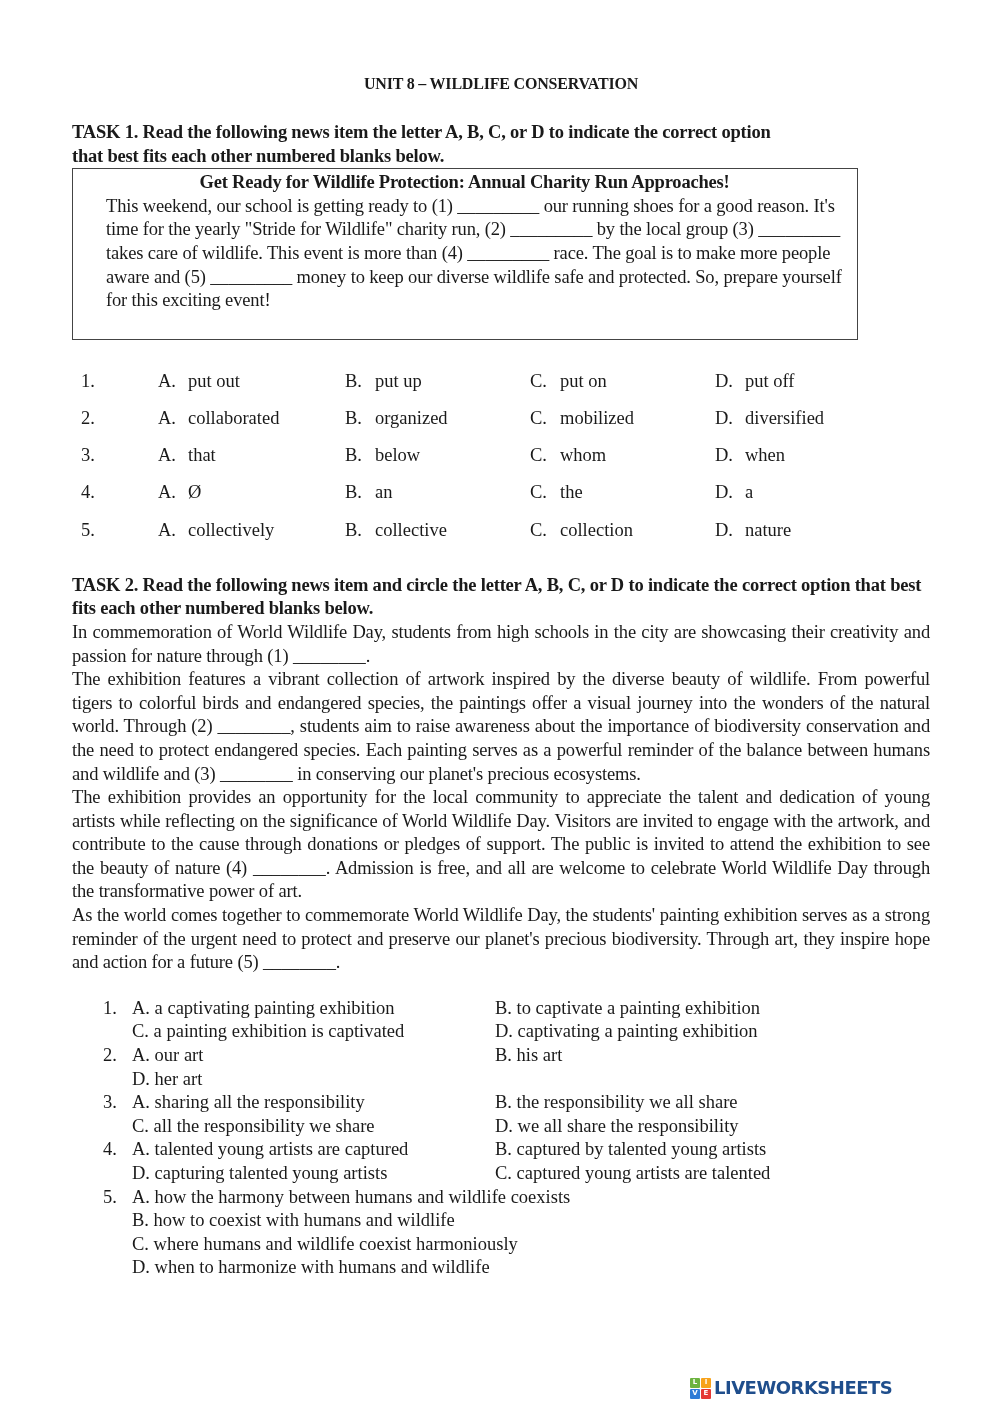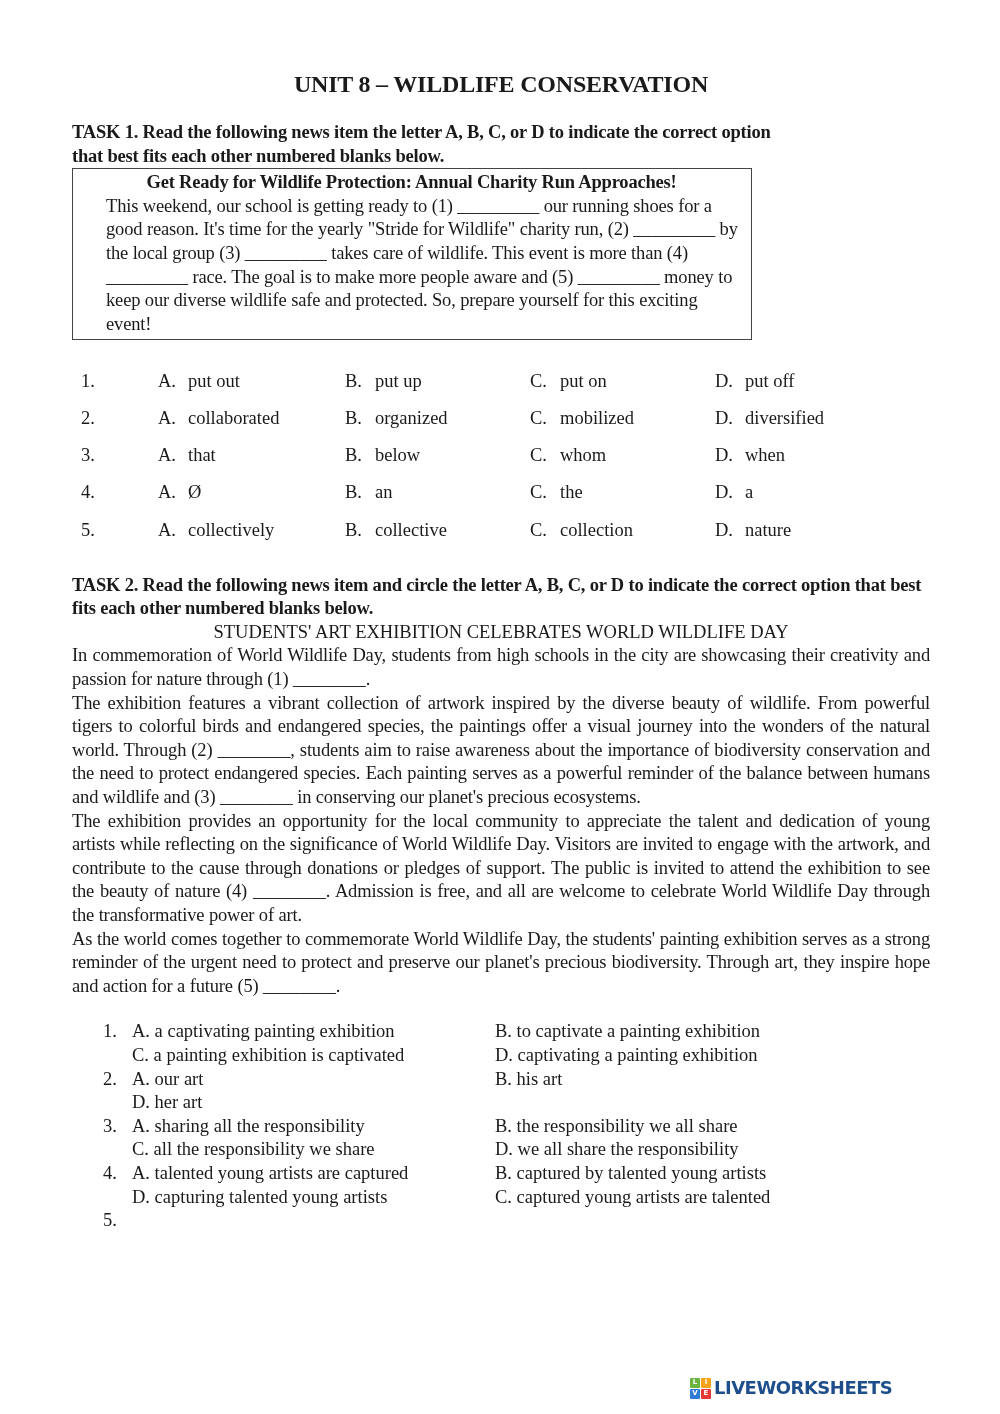--- a/index.html
+++ b/index.html
@@ -6,24 +6,24 @@
     html, body { width: 1000px; height: 1414px; background: #ffffff; }
     body {
       position: relative;
       font-family: "Liberation Serif", "DejaVu Serif", serif;
       color: #1a1a1a;
       font-size: 19px;
       line-height: 23.6px;
       overflow: hidden;
     }
     .page { position: absolute; left: 72px; top: 72px; width: 858px; }
-    .unit-title { text-align: center; font-weight: bold; font-size: 24px; line-height: 24px; letter-spacing: -0.2px; }
+    .unit-title { text-align: center; font-weight: bold; font-size: 16px; line-height: 24px; letter-spacing: -0.2px; }
     .task-heading { font-weight: bold; font-size: 18.5px; line-height: 23.5px; letter-spacing: -0.2px; margin-top: 25px; }
     .news-box {
-      width: 680px; height: 172px; border: 1.3px solid #444;
+      width: 786px; height: 172px; border: 1.3px solid #444;
       padding: 2px 10px 0 9px; margin-top: 0px;
     }
     .news-box .box-title { text-align: center; font-weight: bold; font-size: 18.5px; line-height: 23.5px; letter-spacing: -0.2px; }
     .news-box .box-text { font-size: 18.5px; line-height: 23.7px; letter-spacing: -0.15px; margin-left: 24px; }
     .t1-options { margin-top: 23px; width: 800px; }
     .t1-row { display: flex; height: 37.2px; align-items: center; font-size: 18.5px; }
     .t1-num { width: 86px; padding-left: 9px; }
     .t1-opt { display: flex; }
     .t1-opt .letter { width: 30px; }
     .t1-opt.a { width: 187px; }
@@ -155,21 +155,20 @@
         <span class="t1-opt d">
             <span class="letter">D.</span>
             <span>nature</span>
           </span>
       </div>
     </div>
   </section>
 
   <section class="task2">
     <div class="task-heading">TASK 2. Read the following news item and circle the letter A, B, C, or D to indicate the correct option that best fits each other numbered blanks below.</div>
-    <div class="article-title">STUDENTS' ART EXHIBITION CELEBRATES WORLD WILDLIFE DAY</div>
     <div class="article-body">
       <p>In commemoration of World Wildlife Day, students from high schools in the city are showcasing their creativity and passion for nature through (1) ________.</p>
       <p>The exhibition features a vibrant collection of artwork inspired by the diverse beauty of wildlife. From powerful tigers to colorful birds and endangered species, the paintings offer a visual journey into the wonders of the natural world. Through (2) ________, students aim to raise awareness about the importance of biodiversity conservation and the need to protect endangered species. Each painting serves as a powerful reminder of the balance between humans and wildlife and (3) ________ in conserving our planet's precious ecosystems.</p>
       <p>The exhibition provides an opportunity for the local community to appreciate the talent and dedication of young artists while reflecting on the significance of World Wildlife Day. Visitors are invited to engage with the artwork, and contribute to the cause through donations or pledges of support. The public is invited to attend the exhibition to see the beauty of nature (4) ________. Admission is free, and all are welcome to celebrate World Wildlife Day through the transformative power of art.</p>
       <p>As the world comes together to commemorate World Wildlife Day, the students' painting exhibition serves as a strong reminder of the urgent need to protect and preserve our planet's precious biodiversity. Through art, they inspire hope and action for a future (5) ________.</p>
     </div>
 
     <div class="t2-options">
       <div class="t2-item">
         <span class="t2-num">1.</span>
@@ -201,20 +200,26 @@
         <span class="t2-num">4.</span>
         <div class="t2-grid">
           <span>A. talented young artists are captured</span>
           <span>B. captured by talented young artists</span>
           <span>D. capturing talented young artists</span>
           <span>C. captured young artists are talented</span>
         </div>
       </div>
       <div class="t2-item">
         <span class="t2-num">5.</span>
+        <div class="t2-list">
+          <span>A. how the harmony between humans and wildlife coexists</span>
+          <span>B. how to coexist with humans and wildlife</span>
+          <span>C. where humans and wildlife coexist harmoniously</span>
+          <span>D. when to harmonize with humans and wildlife</span>
+        </div>
       </div>
     </div>
   </section>
 </div>
 
 <div class="logo">
   <div class="logo-tiles">
     <span class="tile" style="background:#6cb33f">L</span>
     <span class="tile" style="background:#f7a21b">I</span>
     <span class="tile" style="background:#2e7bd6">V</span>

